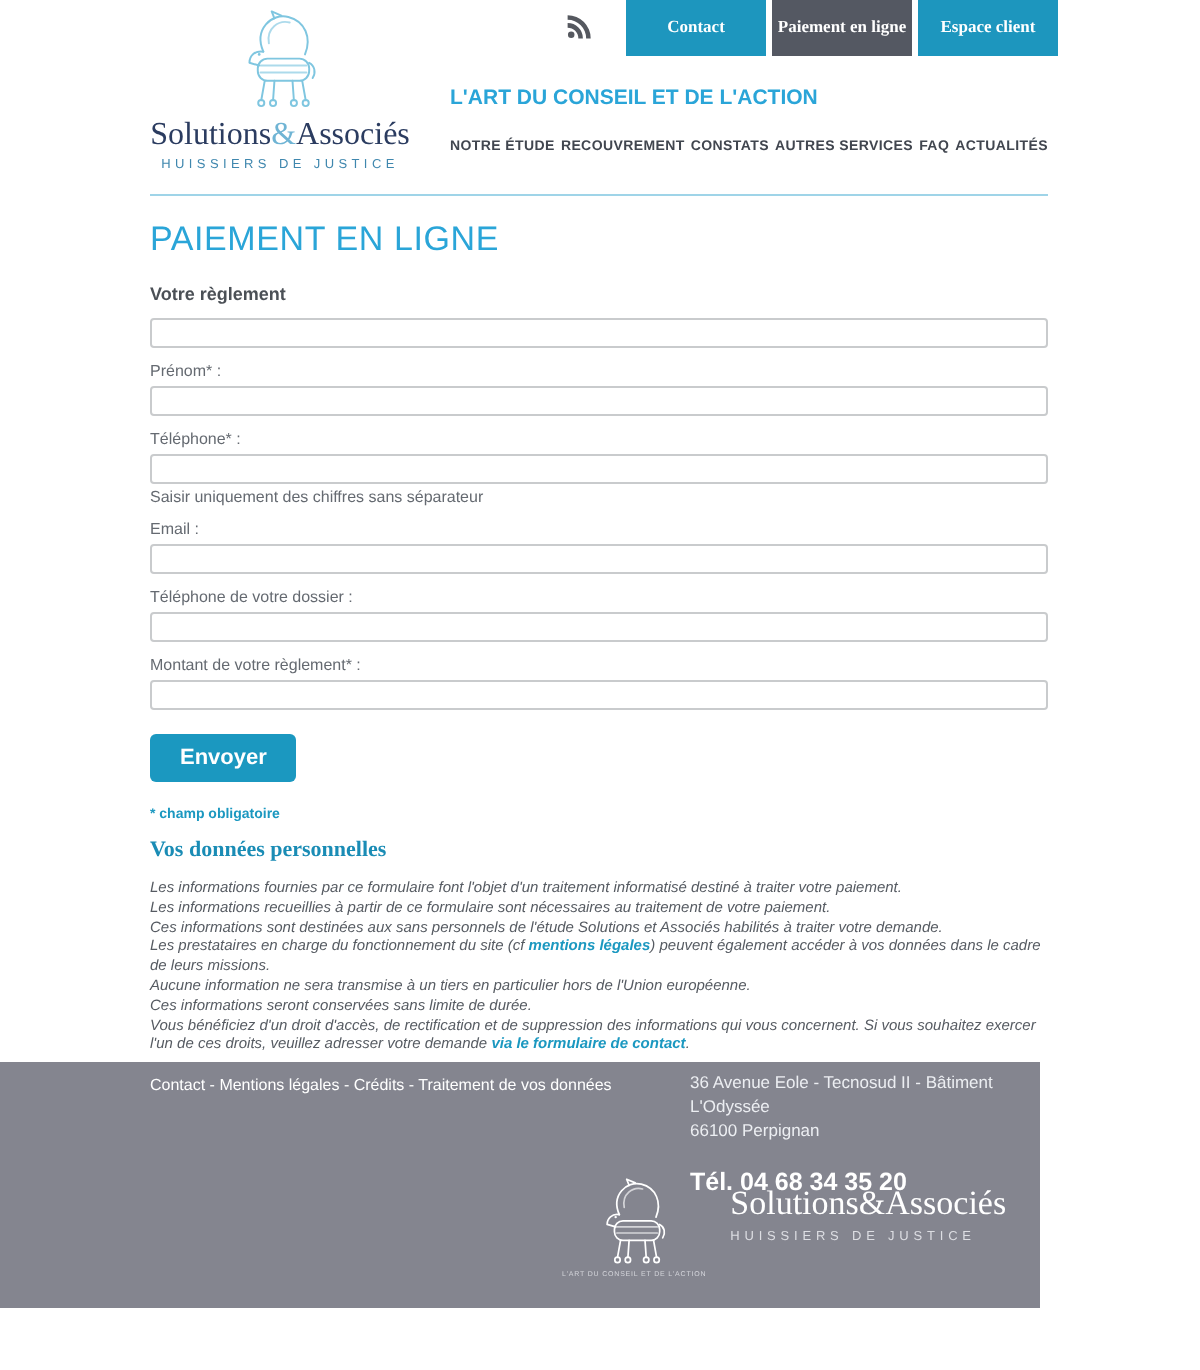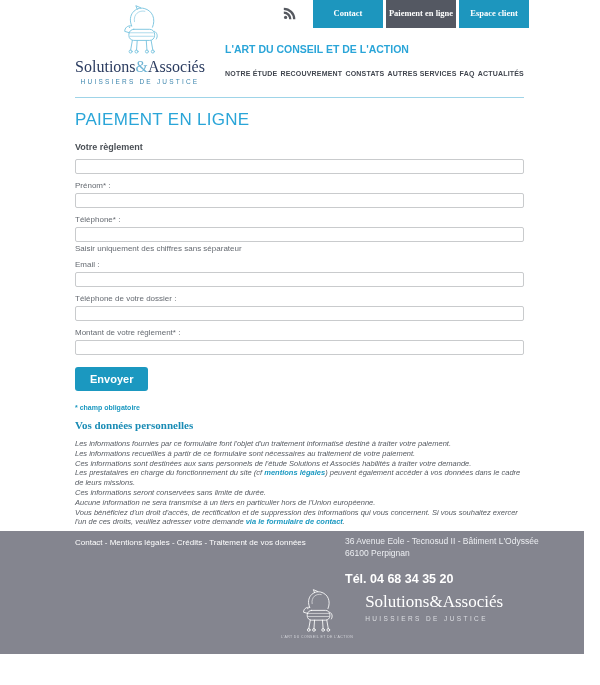--- a/index.html
+++ b/index.html
@@ -43,21 +43,21 @@
   .submit-btn { margin-top:12px; display:inline-block; background:#1b98c0; color:#fff; border:none; cursor:pointer;
                 font-size:11px; font-weight:bold; padding:6px 15px; border-radius:3px;
                 font-family:"Liberation Sans", sans-serif; }
   .req-note { margin-top:13px; font-size:7px; font-weight:bold; color:#1b98c0; }
   h2.privacy-title { margin-top:8px; font-family:"Liberation Serif", serif; font-size:11px; color:#1a8cb5; }
   .privacy-text { margin-top:8px; }
   .privacy-text p { font-size:7.5px; font-style:italic; color:#565b62; line-height:9.8px; }
   .privacy-text a { color:#1b98c0; font-weight:bold; text-decoration:none; cursor:pointer; }
 
   
-  .footer { position:absolute; left:0; top:531px; width:584px; height:123px; background:#84858f; }
+  .footer { position:absolute; left:0; top:531px; width:520px; height:123px; background:#84858f; }
   .f-links { position:absolute; left:75px; top:7px; font-size:8px; color:#fff; }
   .f-links a { color:#fff; text-decoration:none; cursor:pointer; }
   .f-address { position:absolute; left:345px; top:4px; color:#eceef2; font-size:8.5px; line-height:12px; }
   .f-phone { font-size:12.5px; font-weight:bold; color:#fff; margin-top:14px; }
   .f-logo { position:absolute; left:281px; top:58px; display:flex; align-items:flex-start; }
   .f-horse-wrap { display:flex; flex-direction:column; align-items:center; }
   .f-horse-wrap .horse { width:42px; height:44px; color:#fff; }
   .f-mini-tagline { font-size:3.5px; letter-spacing:.4px; color:#d4d5db; margin-top:2px; white-space:nowrap; }
   .f-brand { margin-left:12px; margin-top:4px; }
   .f-brand-name { font-family:"Liberation Serif", serif; font-size:17px; color:#fff; line-height:18px; }
@@ -161,22 +161,22 @@
   <button type="button" class="submit-btn">Envoyer</button>
 
   <div class="req-note">* champ obligatoire</div>
 
   <h2 class="privacy-title">Vos données personnelles</h2>
   <div class="privacy-text" id="privacy-text">
       <p>Les informations fournies par ce formulaire font l'objet d'un traitement informatisé destiné à traiter votre paiement.</p>
       <p>Les informations recueillies à partir de ce formulaire sont nécessaires au traitement de votre paiement.</p>
       <p>Ces informations sont destinées aux sans personnels de l'étude Solutions et Associés habilités à traiter votre demande.</p>
       <p>Les prestataires en charge du fonctionnement du site (cf <a>mentions légales</a>) peuvent également accéder à vos données dans le cadre de leurs missions.</p>
+      <p>Aucune information ne sera transmise à un tiers en particulier hors de l'Union européenne.</p>
       <p>Ces informations seront conservées sans limite de durée.</p>
-      <p>Aucune information ne sera transmise à un tiers en particulier hors de l'Union européenne.</p>
       <p>Vous bénéficiez d'un droit d'accès, de rectification et de suppression des informations qui vous concernent. Si vous souhaitez exercer l'un de ces droits, veuillez adresser votre demande <a>via le formulaire de contact</a>.</p>
     </div>
 </div>
 
 <div class="footer">
   <div class="f-links" id="footer-links"><a>Contact</a> - <a>Mentions légales</a> - <a>Crédits</a> - <a>Traitement de vos données</a></div>
 
   <div class="f-address">
     <div>36 Avenue Eole - Tecnosud II - Bâtiment L'Odyssée</div>
     <div>66100 Perpignan</div>

